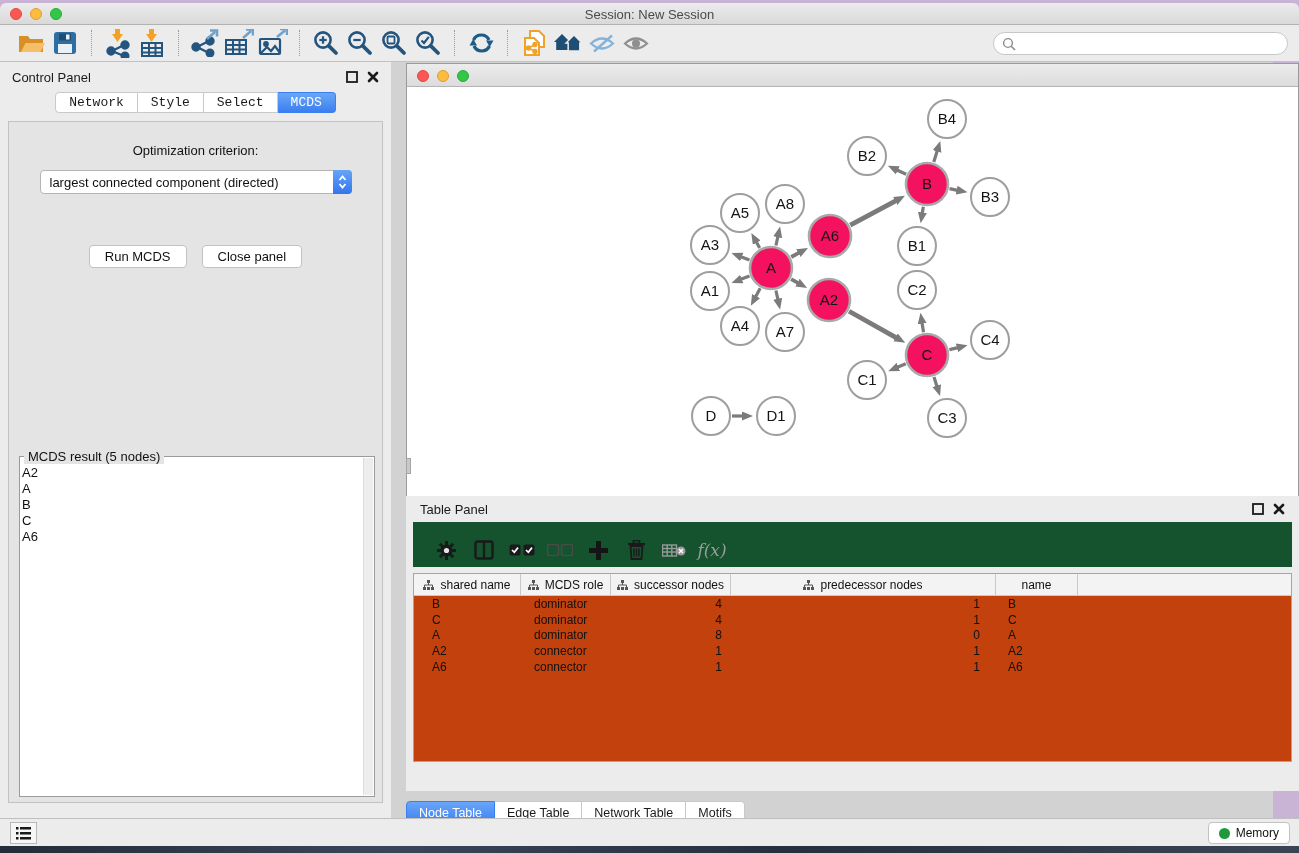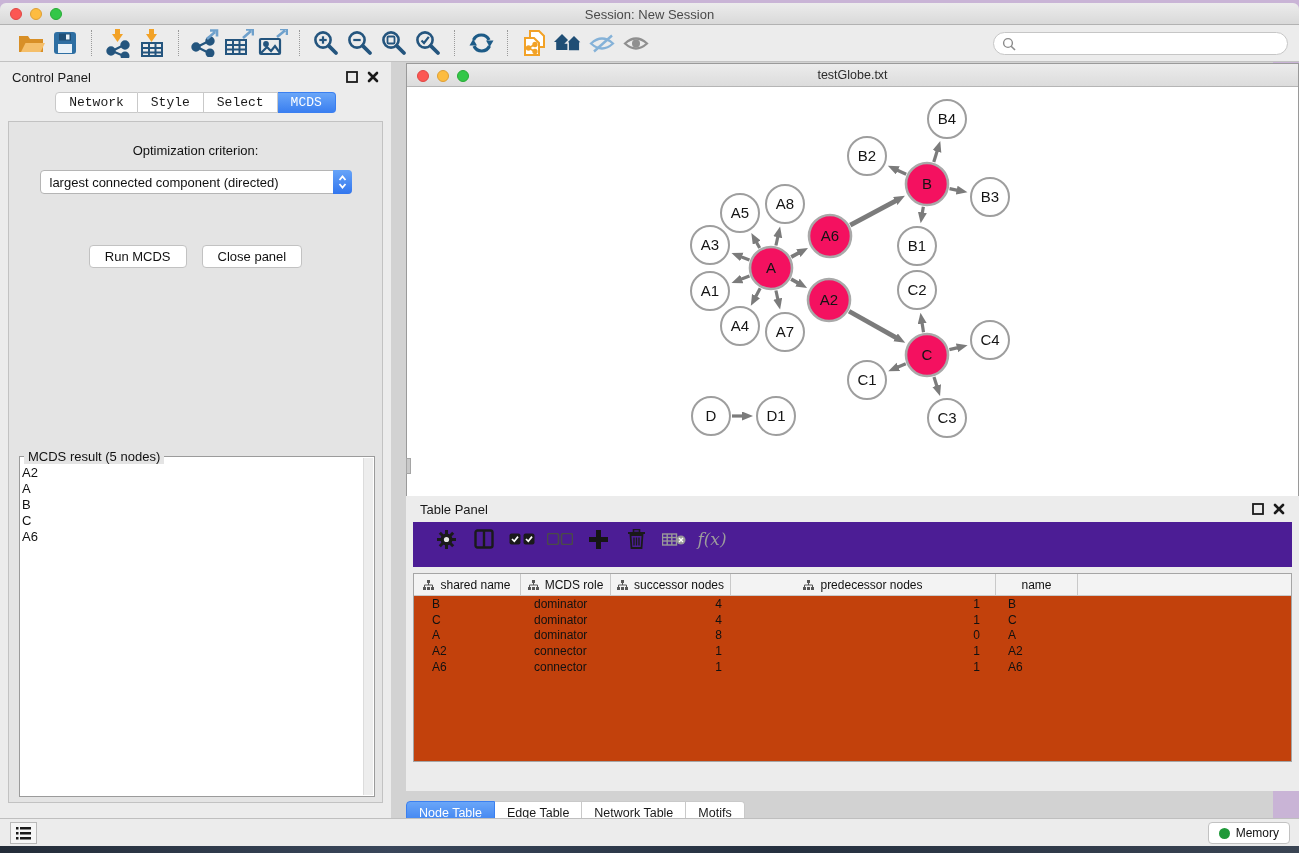--- a/index.html
+++ b/index.html
@@ -73,21 +73,21 @@
       linear-gradient(135deg, transparent 62%, #aaa 62%, #aaa 68%, transparent 68%),
       linear-gradient(135deg, transparent 76%, #aaa 76%, #aaa 82%, transparent 82%);
   }
   .nw-sidenub { position:absolute; left:-1px; top:371px; width:5px; height:16px; background:#c9c9c9; border:1px solid #a5a5a5; }
   .split-knob { position:absolute; left:442px; top:452px; width:9px; height:6px; background:#c4c4c4; border-radius:1px; }
 
   
   .tpanel { position:absolute; left:406px; top:434px; width:893px; height:295px; background:#ececec; }
   .tp-header { height:26px; display:flex; align-items:center; padding:0 14px; }
   .tp-header .ph-title { font-size:13px; color:#1a1a1a; flex:1; }
-  .tp-toolbar { margin:0 7px; height:45px; background:#4c1d95; display:flex; align-items:flex-start; padding-left:14px; gap:0; }
+  .tp-toolbar { margin:0 7px; height:45px; background:#14532d; display:flex; align-items:flex-end; padding-left:14px; gap:0; }
   .ttbtn { width:38px; height:34px; display:flex; align-items:center; justify-content:center; }
   .fx { font-family:"DejaVu Serif", serif; font-style:italic; font-size:17px; color:#9c9c9c; }
   .tgrid { position:absolute; left:7px; right:7px; top:77px; height:189px; background:#c2410c; border:1px solid #a5a5a5; overflow:hidden; }
   .thead { display:flex; height:22px; background:#f3f3f3; border-bottom:1px solid #c9c9c9; }
   .th { display:flex; align-items:center; justify-content:center; gap:6px; font-size:12px; color:#111;
     border-right:1px solid #c9c9c9; }
   .th .sitemap { flex:none; }
   .c1{width:107px;} .c2{width:90px;} .c3{width:120px;} .c4{width:265px;} .c5{width:82px;}
   .trow { display:flex; height:15.8px; align-items:center; font-size:12px; color:#111; }
   .td { overflow:hidden; white-space:nowrap; }
@@ -330,21 +330,20 @@
       </div>
     </div>
 
     <div class="netwin">
       <div class="nw-titlebar">
         <div class="tl-group">
           <div class="tl red"></div>
           <div class="tl yel"></div>
           <div class="tl grn"></div>
         </div>
-        <div class="title">testGlobe.txt</div>
       </div>
       <div class="nw-canvas">
         <svg id="graph-svg" width="891" height="423" viewBox="0 0 891 423">
             <defs>
               <marker id="ah" markerUnits="userSpaceOnUse" markerWidth="12" markerHeight="10" refX="1" refY="4.5" orient="auto">
                 <path d="M0,0 L11,4.5 L0,9 z" fill="#7b7b7b"></path>
               </marker>
             </defs>
             <line x1="342.4789624129428" y1="189.11448958200518" x2="333.87801045099513" y2="192.3574714692969" stroke="#7b7b7b" stroke-width="3.2" marker-end="url(#ah)"></line>
             <line x1="342.4789624129428" y1="172.88551041799482" x2="333.87801045099513" y2="169.6425285307031" stroke="#7b7b7b" stroke-width="3.2" marker-end="url(#ah)"></line>

